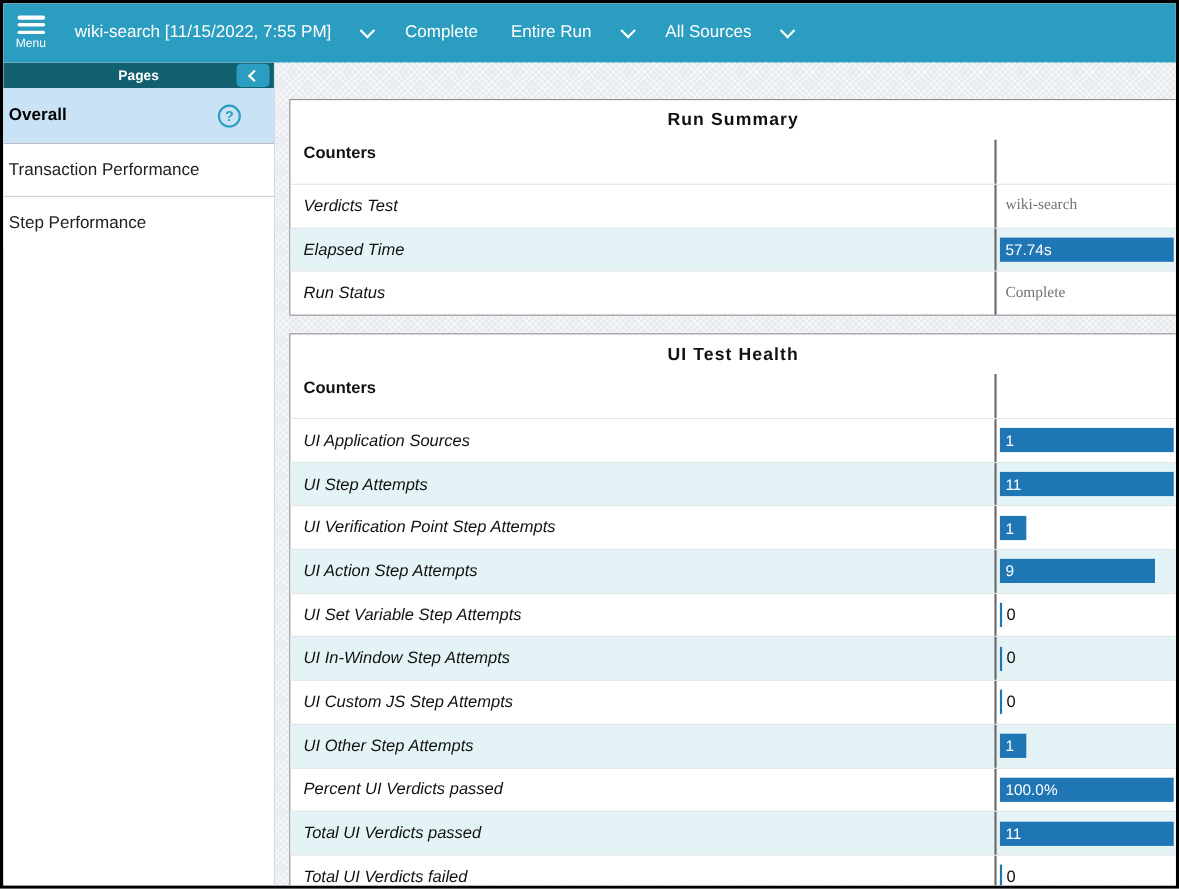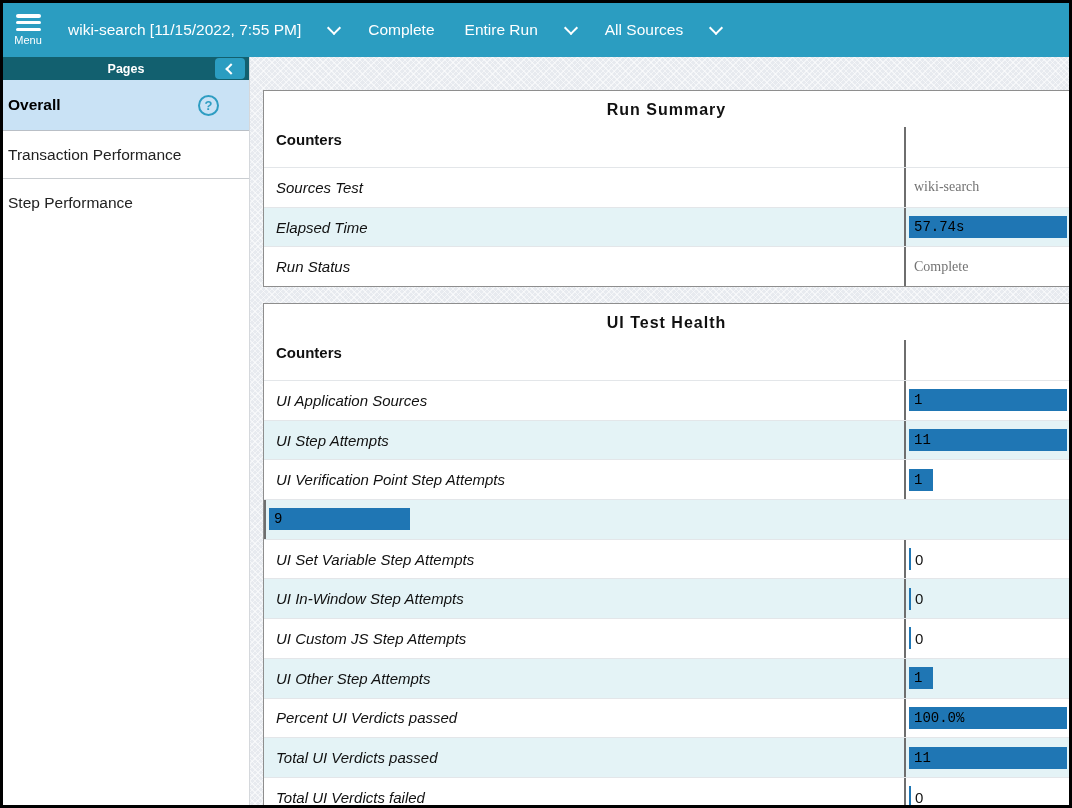--- a/index.html
+++ b/index.html
@@ -51,22 +51,22 @@
   .card-title{height:36px;line-height:38px;text-align:center;font-weight:bold;font-size:16px;
     letter-spacing:1px;color:#111;}
   .crow{display:grid;grid-template-columns:640px 1fr;height:38.7px;}
   .crow.header{height:40px;}
   .crow.header .lbl{font-weight:bold;font-style:normal;align-items:flex-start;padding-top:4px;}
   .crow.header .val{align-items:flex-start;}
   .crow.alt{background:#e4f3f6;}
   .crow:not(.header){border-top:1px solid #e3e6e9;}
   .lbl{display:flex;align-items:center;padding-left:12px;font-size:15px;font-style:italic;color:#111;}
   .val{display:flex;align-items:center;border-left:2px solid #6e6e6e;min-width:0;}
-  .bar{height:22px;margin-left:3px;background:#1f76b4;color:#000000;font-size:14px;
-    display:flex;align-items:center;padding-left:5px;box-sizing:border-box;flex:none;font-family:Liberation Mono, monospace;}
+  .bar{height:22px;margin-left:3px;background:#1f76b4;color:#ffffff;font-size:14px;
+    display:flex;align-items:center;padding-left:5px;box-sizing:border-box;flex:none;}
   .zero-sliver{width:2px;height:22px;margin-left:3px;background:#1f76b4;flex:none;}
   .txtval{margin-left:8px;font-size:14px;color:#737373;font-family:Liberation Serif, serif;}
   .zeroval{margin-left:4px;font-size:15px;color:#111;}
 </style>
 </head>
 <body>
 
 <div class="screen">
 
   <div class="topbar">
@@ -122,21 +122,21 @@
   </div>
 
   <div class="main">
       <div class="card">
         <div class="card-title">Run Summary</div>
         <div class="crow header">
           <div class="lbl">Counters</div>
           <div class="val"></div>
         </div>
         <div class="crow">
-          <div class="lbl">Sources Test</div>
+          <div class="lbl">Verdicts Test</div>
           <div class="val">
             <span class="txtval">wiki-search</span>
           </div>
         </div>
         <div class="crow alt">
           <div class="lbl">Elapsed Time</div>
           <div class="val">
             <div class="bar" style="width: 158px;">57.74s</div>
           </div>
         </div>
@@ -165,20 +165,21 @@
             <div class="bar" style="width: 158px;">11</div>
           </div>
         </div>
         <div class="crow">
           <div class="lbl">UI Verification Point Step Attempts</div>
           <div class="val">
             <div class="bar" style="width: 24px;">1</div>
           </div>
         </div>
         <div class="crow alt">
+          <div class="lbl">UI Action Step Attempts</div>
           <div class="val">
             <div class="bar" style="width: 141px;">9</div>
           </div>
         </div>
         <div class="crow">
           <div class="lbl">UI Set Variable Step Attempts</div>
           <div class="val">
             <div class="zero-sliver"></div>
             <span class="zeroval">0</span>
           </div>

